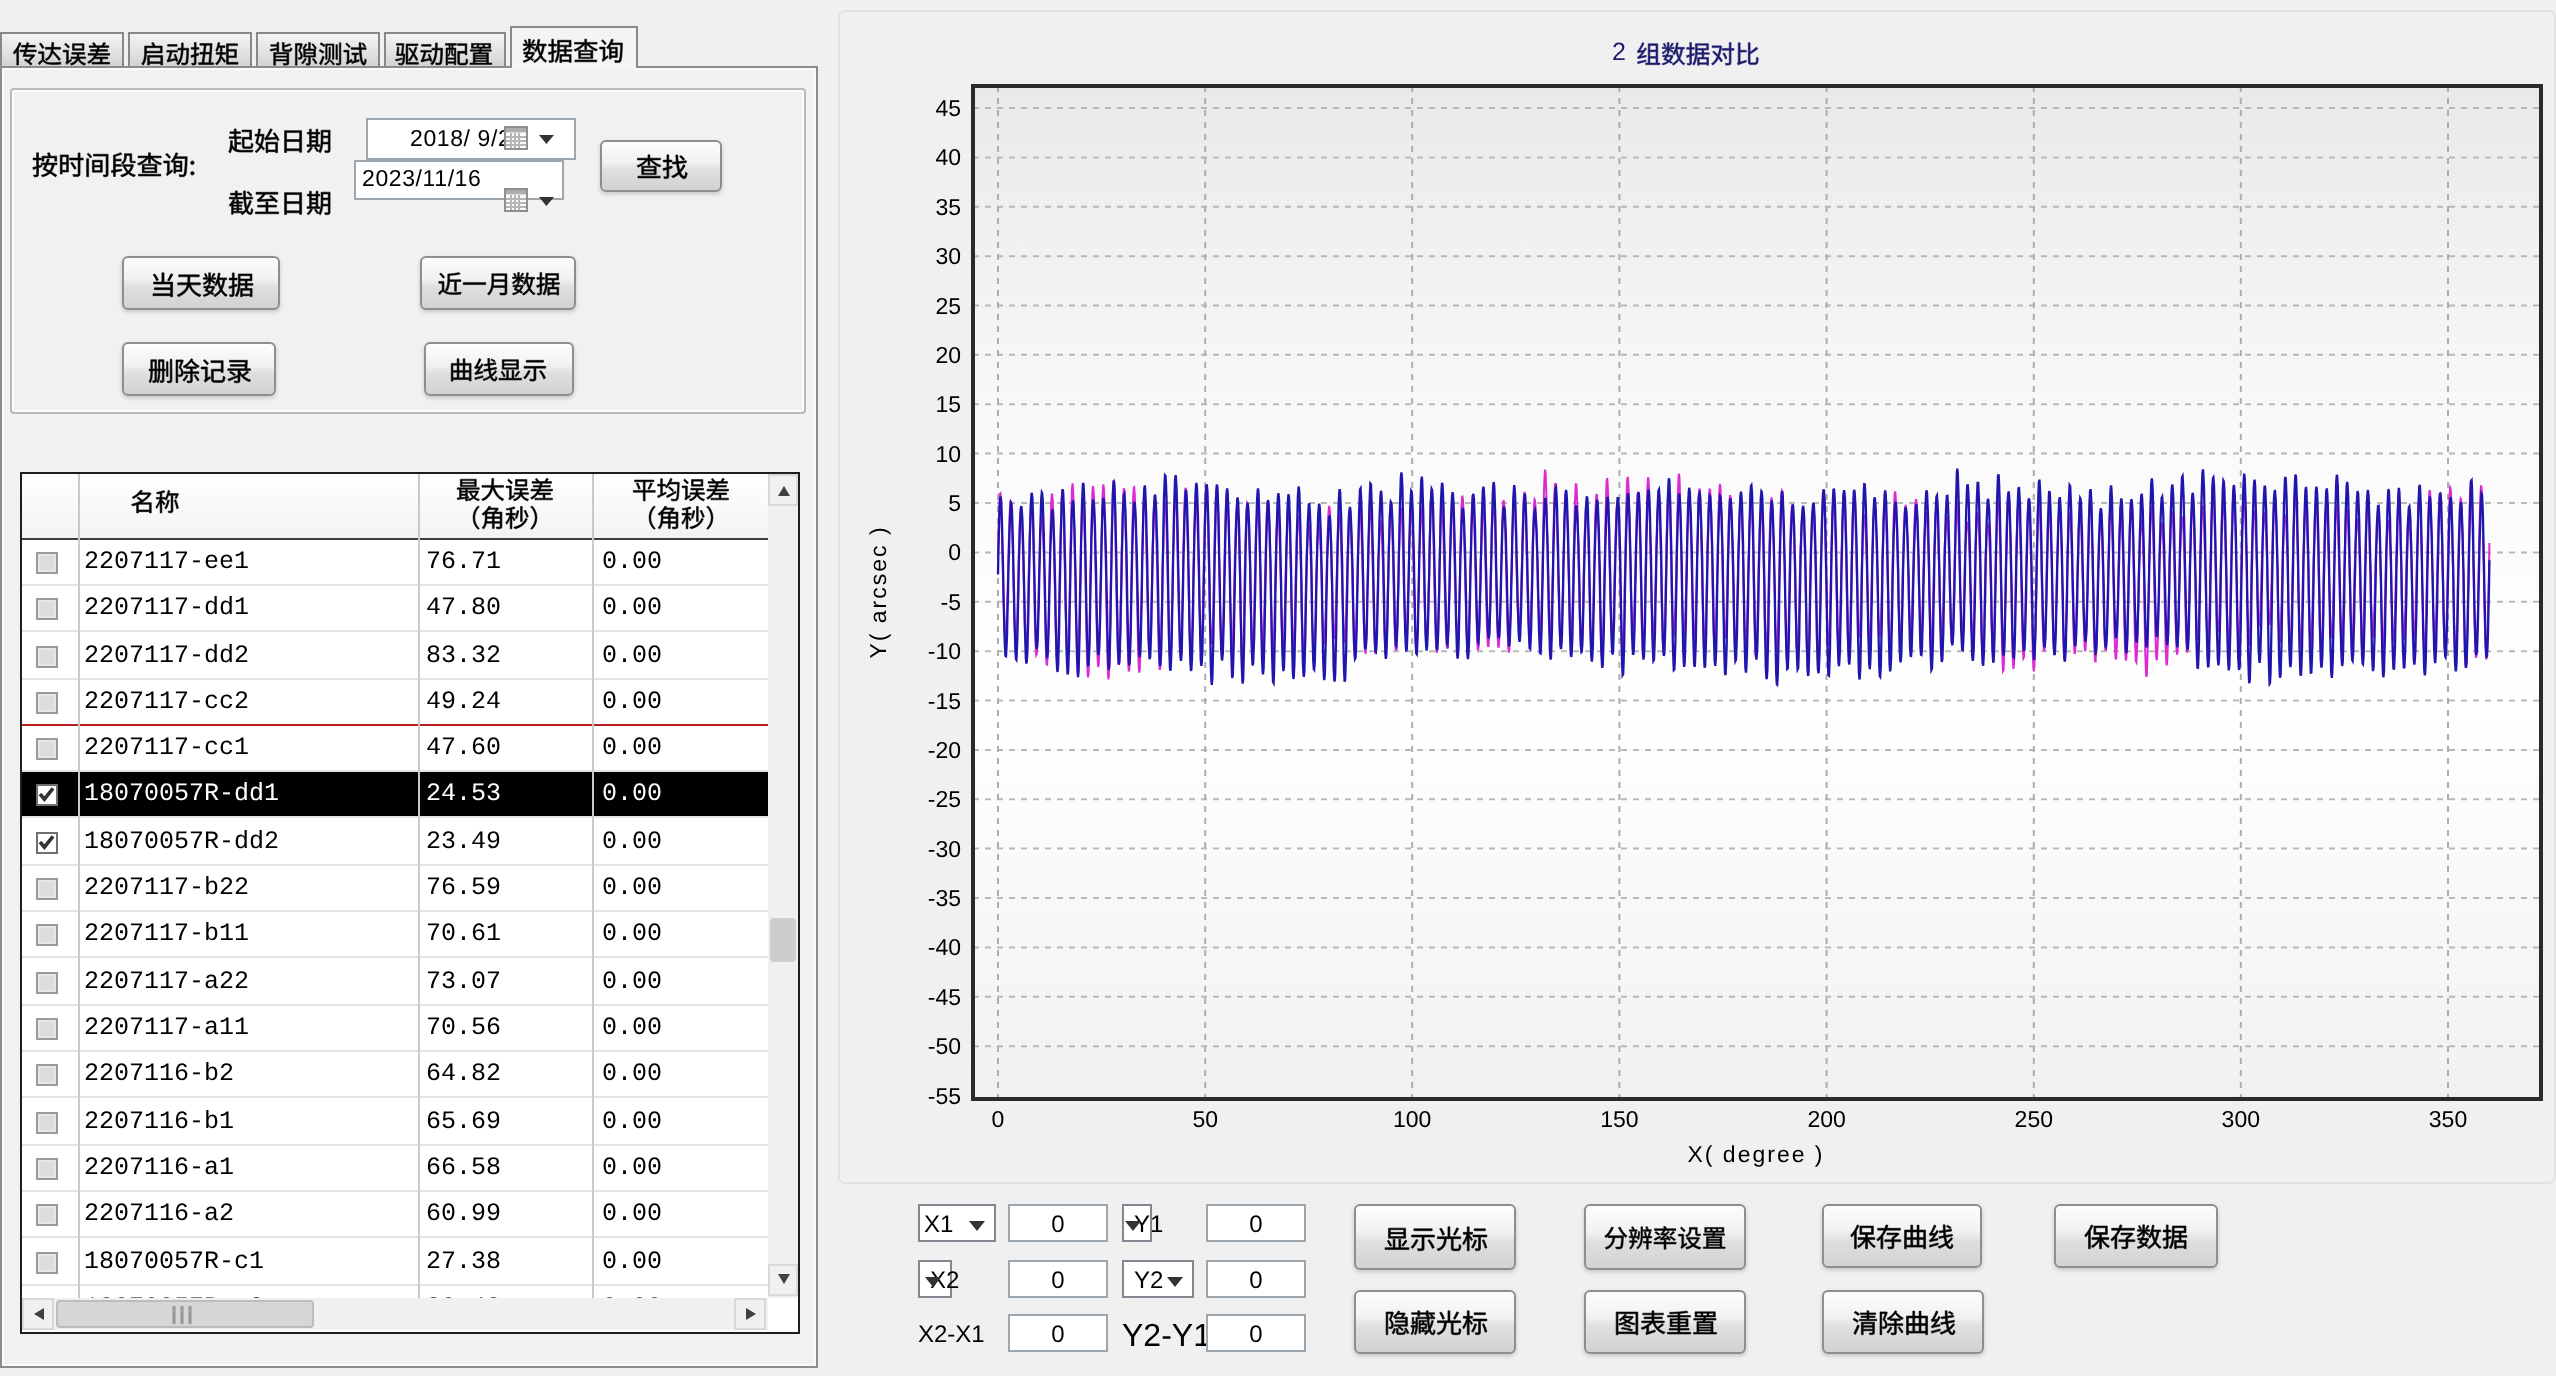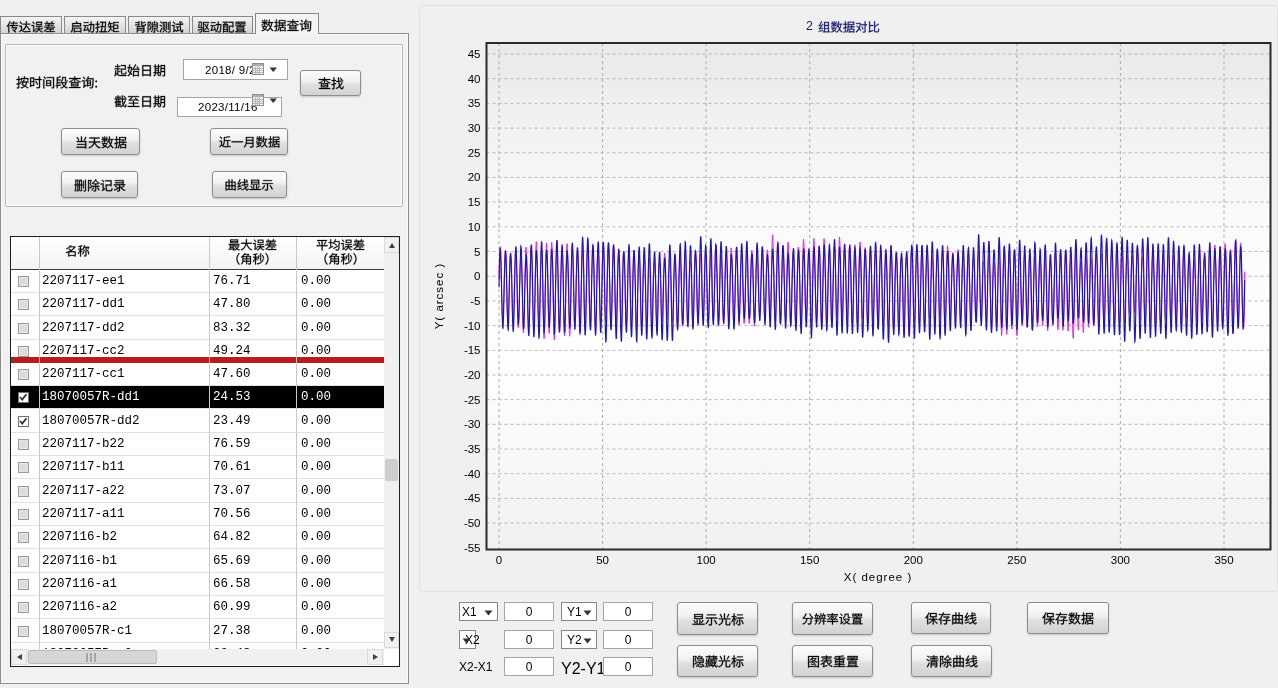--- a/index.html
+++ b/index.html
@@ -83,21 +83,21 @@
       <line x1="5.5" y1="4.5" x2="5.5" y2="12"></line>
       <line x1="7.5" y1="4.5" x2="7.5" y2="12"></line>
       <line x1="1" y1="6.5" x2="11" y2="6.5"></line>
       <line x1="1" y1="8.5" x2="11" y2="8.5"></line>
       <line x1="1" y1="10.5" x2="11" y2="10.5"></line>
     </g>
   </svg>
 <svg class="abs" style="left:269px;top:67px" width="9" height="6">
     <path d="M0.5,0.5 L8,0.5 L4.2,5 Z" fill="#333"></path>
   </svg>
-<div class="fld" style="left:177px;top:97px;width:105px;height:20px;padding-left:20px;letter-spacing:0.3px">2023/11/16</div>
+<div class="fld" style="left:177px;top:80px;width:105px;height:20px;padding-left:3px;letter-spacing:0.3px">2023/11/16</div>
 <svg class="abs" style="left:252px;top:93px" width="14" height="14">
     <rect x="0.5" y="1.5" width="11" height="11" fill="#fafafa" stroke="#8f8f8f"></rect>
     <rect x="1" y="2" width="10" height="2.2" fill="#adadad"></rect>
     <g stroke="#b5b5b5" stroke-width="1">
       <line x1="3.5" y1="4.5" x2="3.5" y2="12"></line>
       <line x1="5.5" y1="4.5" x2="5.5" y2="12"></line>
       <line x1="7.5" y1="4.5" x2="7.5" y2="12"></line>
       <line x1="1" y1="6.5" x2="11" y2="6.5"></line>
       <line x1="1" y1="8.5" x2="11" y2="8.5"></line>
       <line x1="1" y1="10.5" x2="11" y2="10.5"></line>
@@ -191,21 +191,21 @@
 </div>
 <div style="position:absolute;left:0;top:47px;width:100%;height:23px;border-bottom:1px solid #e2e2e2;">
 <svg style="position:absolute;left:6px;top:5px" width="13" height="13">
         <rect x="1.5" y="1.5" width="10" height="10" fill="#e6e6e6" stroke="#9a9a9a"></rect>
         <rect x="3" y="3" width="7" height="7" fill="#dcdcdc"></rect>
       </svg>
 <div style="position:absolute;left:31px;top:4px">2207117-dd2</div>
 <div style="position:absolute;left:202px;top:4px">83.32</div>
 <div style="position:absolute;left:290px;top:4px">0.00</div>
 </div>
-<div style="position:absolute;left:0;top:70px;width:100%;height:23px;border-bottom:6px solid #b91c1c;">
+<div style="position:absolute;left:0;top:70px;width:100%;height:23px;border-bottom:1px solid #b91c1c;">
 <svg style="position:absolute;left:6px;top:5px" width="13" height="13">
         <rect x="1.5" y="1.5" width="10" height="10" fill="#e6e6e6" stroke="#9a9a9a"></rect>
         <rect x="3" y="3" width="7" height="7" fill="#dcdcdc"></rect>
       </svg>
 <div style="position:absolute;left:31px;top:4px">2207117-cc2</div>
 <div style="position:absolute;left:202px;top:4px">49.24</div>
 <div style="position:absolute;left:290px;top:4px">0.00</div>
 </div>
 <div style="position:absolute;left:0;top:93px;width:100%;height:23px;border-bottom:1px solid #e2e2e2;">
 <svg style="position:absolute;left:6px;top:5px" width="13" height="13">
@@ -442,21 +442,21 @@
       <path transform="translate(50.0,12.8) scale(0.012500,-0.012500)" d="M125 -72C148 -55 185 -39 459 50C455 68 453 102 454 126L208 50V456H456V531H208V829H129V69C129 26 105 3 88 -7C101 -22 119 -54 125 -72ZM534 835V87C534 -24 561 -54 657 -54C676 -54 791 -54 811 -54C913 -54 933 15 942 215C921 220 889 235 870 250C863 65 856 18 806 18C780 18 685 18 665 18C620 18 611 28 611 85V377C722 440 841 516 928 590L865 656C804 593 707 516 611 457V835Z" fill="#1b1b6e" stroke="#1b1b6e" stroke-width="22"></path>
     </svg></div>
 <div class="combo" style="left:459px;top:602px;width:39px;height:19px;padding-left:2px">X1<svg style="position:absolute;right:4px;top:7.0px" width="9" height="6">
       <path d="M0.5,0.5 L8.5,0.5 L4.5,5.5 Z" fill="#333"></path>
     </svg></div>
 <div class="combo" style="left:459px;top:630px;width:17px;height:19px;padding-left:5px">X2<svg style="position:absolute;right:4px;top:7.0px" width="9" height="6">
       <path d="M0.5,0.5 L8.5,0.5 L4.5,5.5 Z" fill="#333"></path>
     </svg></div>
 <div class="fld" style="left:504px;top:602px;width:50px;height:19px;justify-content:center;font-size:12px">0</div>
 <div class="fld" style="left:504px;top:630px;width:50px;height:19px;justify-content:center;font-size:12px">0</div>
-<div class="combo" style="left:561px;top:602px;width:36px;height:19px;padding-left:5px">Y1<svg style="position:absolute;right:4px;top:7.0px" width="9" height="6">
+<div class="combo" style="left:561px;top:602px;width:15px;height:19px;padding-left:5px">Y1<svg style="position:absolute;right:4px;top:7.0px" width="9" height="6">
       <path d="M0.5,0.5 L8.5,0.5 L4.5,5.5 Z" fill="#333"></path>
     </svg></div>
 <div class="combo" style="left:561px;top:630px;width:36px;height:19px;padding-left:5px">Y2<svg style="position:absolute;right:4px;top:7.0px" width="9" height="6">
       <path d="M0.5,0.5 L8.5,0.5 L4.5,5.5 Z" fill="#333"></path>
     </svg></div>
 <div class="fld" style="left:603px;top:602px;width:50px;height:19px;justify-content:center;font-size:12px">0</div>
 <div class="fld" style="left:603px;top:630px;width:50px;height:19px;justify-content:center;font-size:12px">0</div>
 <div class="abs" style="left:459px;top:660px;font-size:12px">X2-X1</div>
 <div class="fld" style="left:504px;top:657px;width:50px;height:19px;justify-content:center;font-size:12px">0</div>
 <div class="abs" style="left:561px;top:660px;font-size:16px">Y2-Y1</div>

